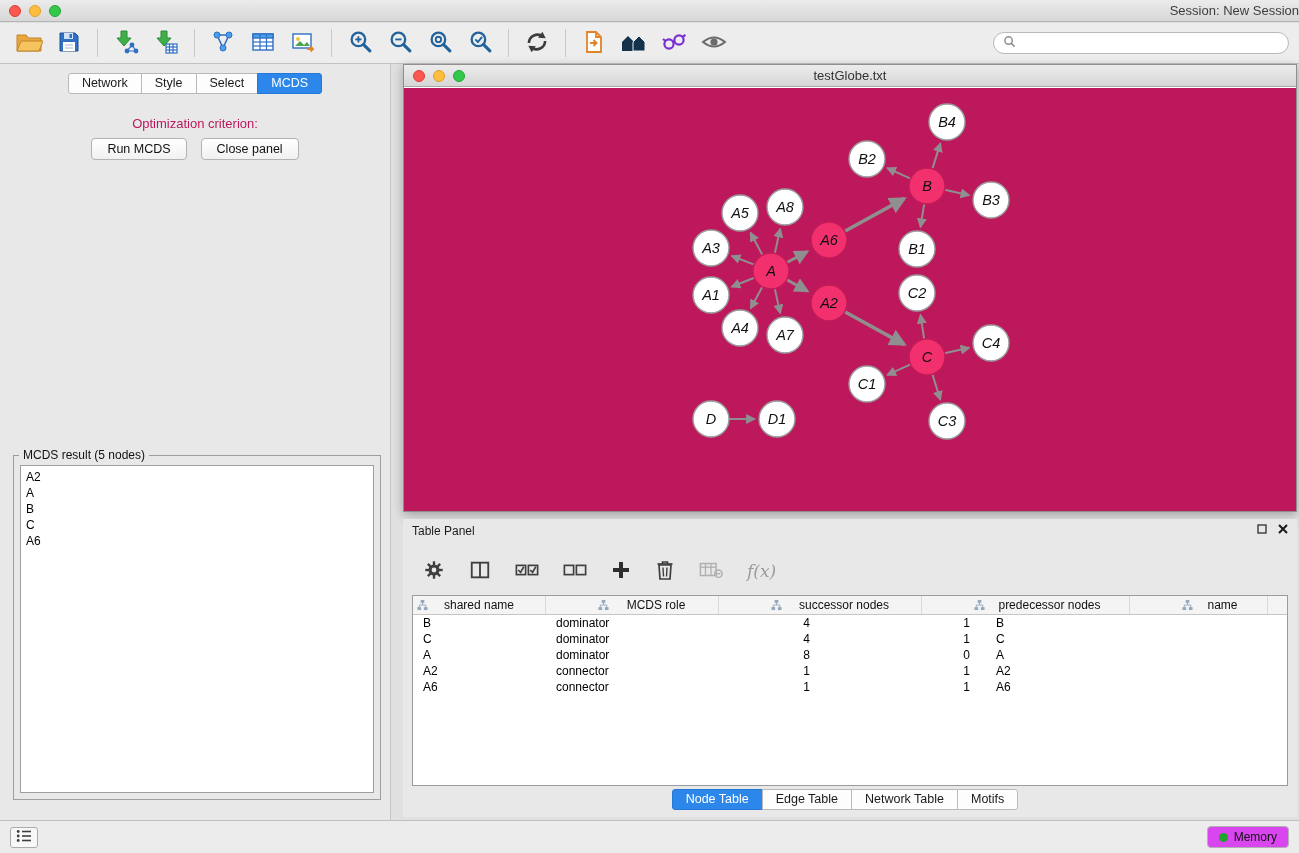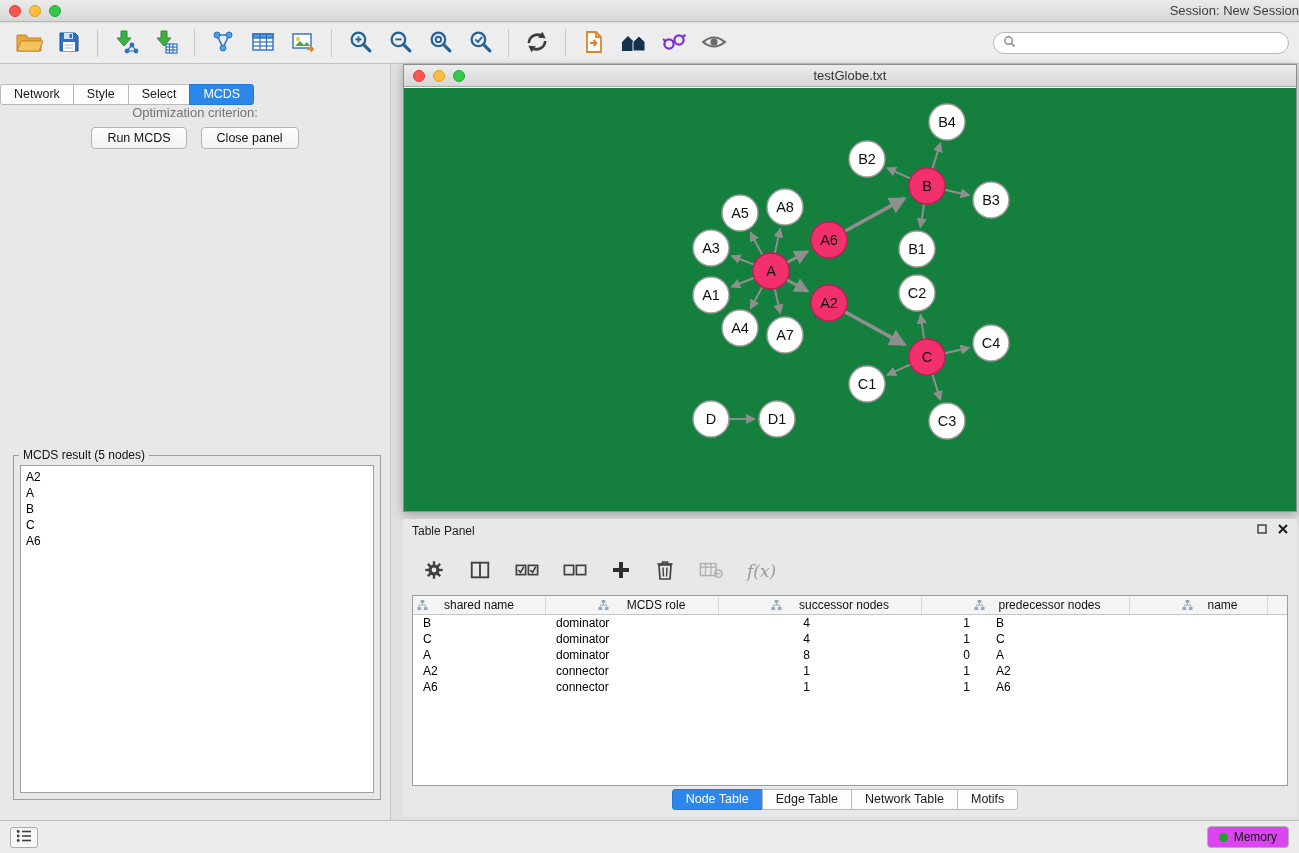--- a/index.html
+++ b/index.html
@@ -34,28 +34,28 @@
 
   .main { position:absolute; top:64px; left:0; right:0; bottom:33px; }
 
   
   .control-panel { position:absolute; left:0; top:0; width:391px; bottom:0;
     background:#e8e8e8; border-right:1px solid #c6c6c6; }
   .panel-header { height:24px; padding:5px 9px 0; font-size:12px; color:#1c1c1c; position:relative; }
   .panel-icons { position:absolute; right:9px; top:5px; display:flex; gap:11px; align-items:center; }
   .panel-icons svg { display:block; }
 
-  .seg-row { display:flex; justify-content:flex-start; margin-top:20px; }
+  .seg-row { display:flex; justify-content:center; margin-top:9px; }
   .seg-tab { height:21px; line-height:19px; padding:0 13px; font-size:12.5px;
     background:#fdfdfd; border:1px solid #b9b9b9; margin-left:-1px; color:#1a1a1a; cursor:default; }
   .seg-tab:first-child { border-radius:3px 0 0 3px; margin-left:0; }
   .seg-tab:last-child { border-radius:0 3px 3px 0; }
   .seg-tab.active { background:#2d87ea; border-color:#2579d6; color:#fff; }
 
-  .opt-label { text-align:center; font-size:13px; color:#737373; }
+  .opt-label { text-align:center; font-size:13px; margin-top:22px; color:#be185d; }
   .combo { position:relative; margin:10px auto 0; width:312px; height:24px;
     border:1px solid #9f9f9f; border-radius:4px; background:#fff;
     display:flex; align-items:center; font-size:12.5px; padding:0 22px 0 9px; }
   .combo-text { white-space:nowrap; overflow:hidden; }
   .stepper { position:absolute; right:1px; top:1px; bottom:1px; width:17px;
     border-radius:0 3px 3px 0; background:linear-gradient(#7db9f8,#2e7ae9);
     display:flex; flex-direction:column; align-items:center; justify-content:center; gap:2px; }
   .arr-up { width:0; height:0; border-left:3.5px solid transparent; border-right:3.5px solid transparent; border-bottom:4.5px solid #fff; }
   .arr-dn { width:0; height:0; border-left:3.5px solid transparent; border-right:3.5px solid transparent; border-top:4.5px solid #fff; }
 
@@ -71,21 +71,21 @@
   .result-list { position:absolute; left:6px; right:6px; top:9px; bottom:6px;
     background:#fff; border:1px solid #9e9e9e; overflow:auto; padding:3px 5px; }
   .result-item { font-size:12px; height:16px; line-height:16px; color:#000; }
 
   
   .net-window { position:absolute; left:403px; top:0; width:894px; height:448px;
     background:#fff; border:1px solid #8f8f8f; box-shadow:0 3px 10px rgba(0,0,0,.28); }
   .nw-titlebar { height:22px; background:linear-gradient(#ececec,#d6d6d6);
     border-bottom:1px solid #a8a8a8; position:relative; display:flex;
     align-items:center; justify-content:center; font-size:13px; color:#333; }
-  .nw-canvas { position:absolute; top:23px; left:0; right:0; bottom:0; background:#15803d; overflow:hidden; }
+  .nw-canvas { position:absolute; top:23px; left:0; right:0; bottom:0; background:#be185d; overflow:hidden;font-style:italic; }
   .nw-canvas svg text { font-family:"Liberation Sans",sans-serif; }
 
   
   .table-panel { position:absolute; left:403px; top:455px; width:894px; bottom:3px; background:#e8e8e8; }
   .tp-toolbar { margin-top:7px; height:42px; display:flex; align-items:center; padding:0 20px; gap:24px; }
   .ticon { background:none; border:none; display:flex; align-items:center; justify-content:center; cursor:default; }
   .fx { font-family:"DejaVu Serif", serif; font-style:italic; font-size:17px; color:#9a9a9a; }
 
   .table-wrap { position:absolute; left:9px; right:9px; top:76px; bottom:31px;
     background:#fff; border:1px solid #9c9c9c; overflow:hidden; }

